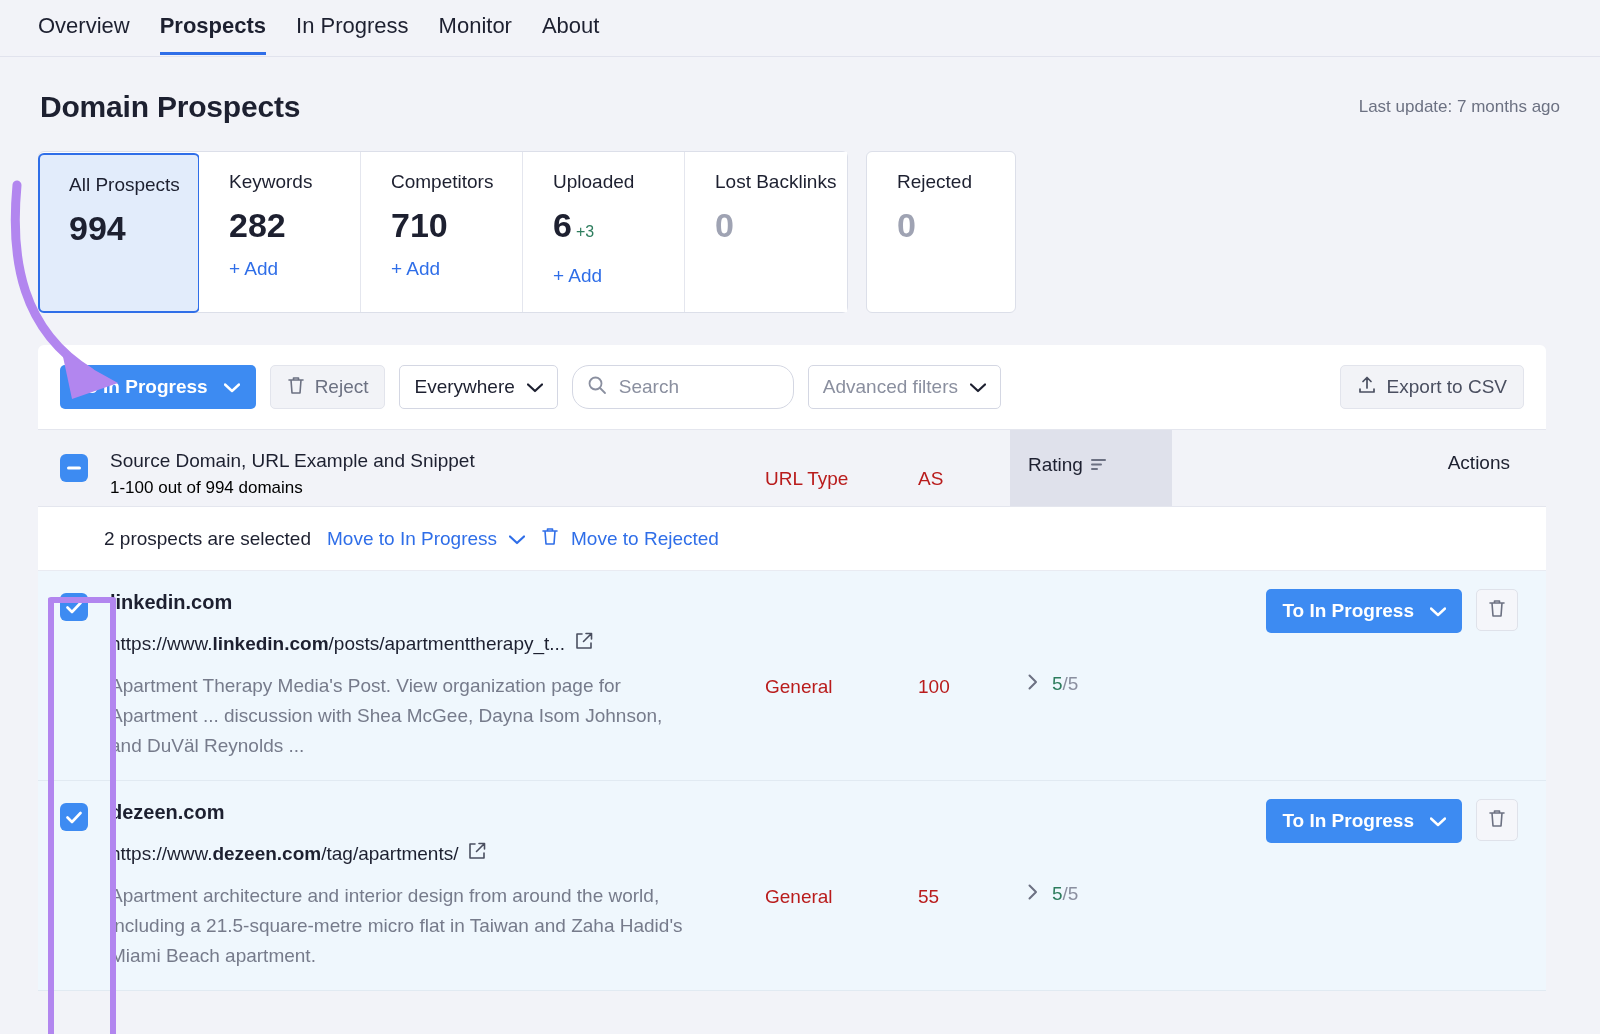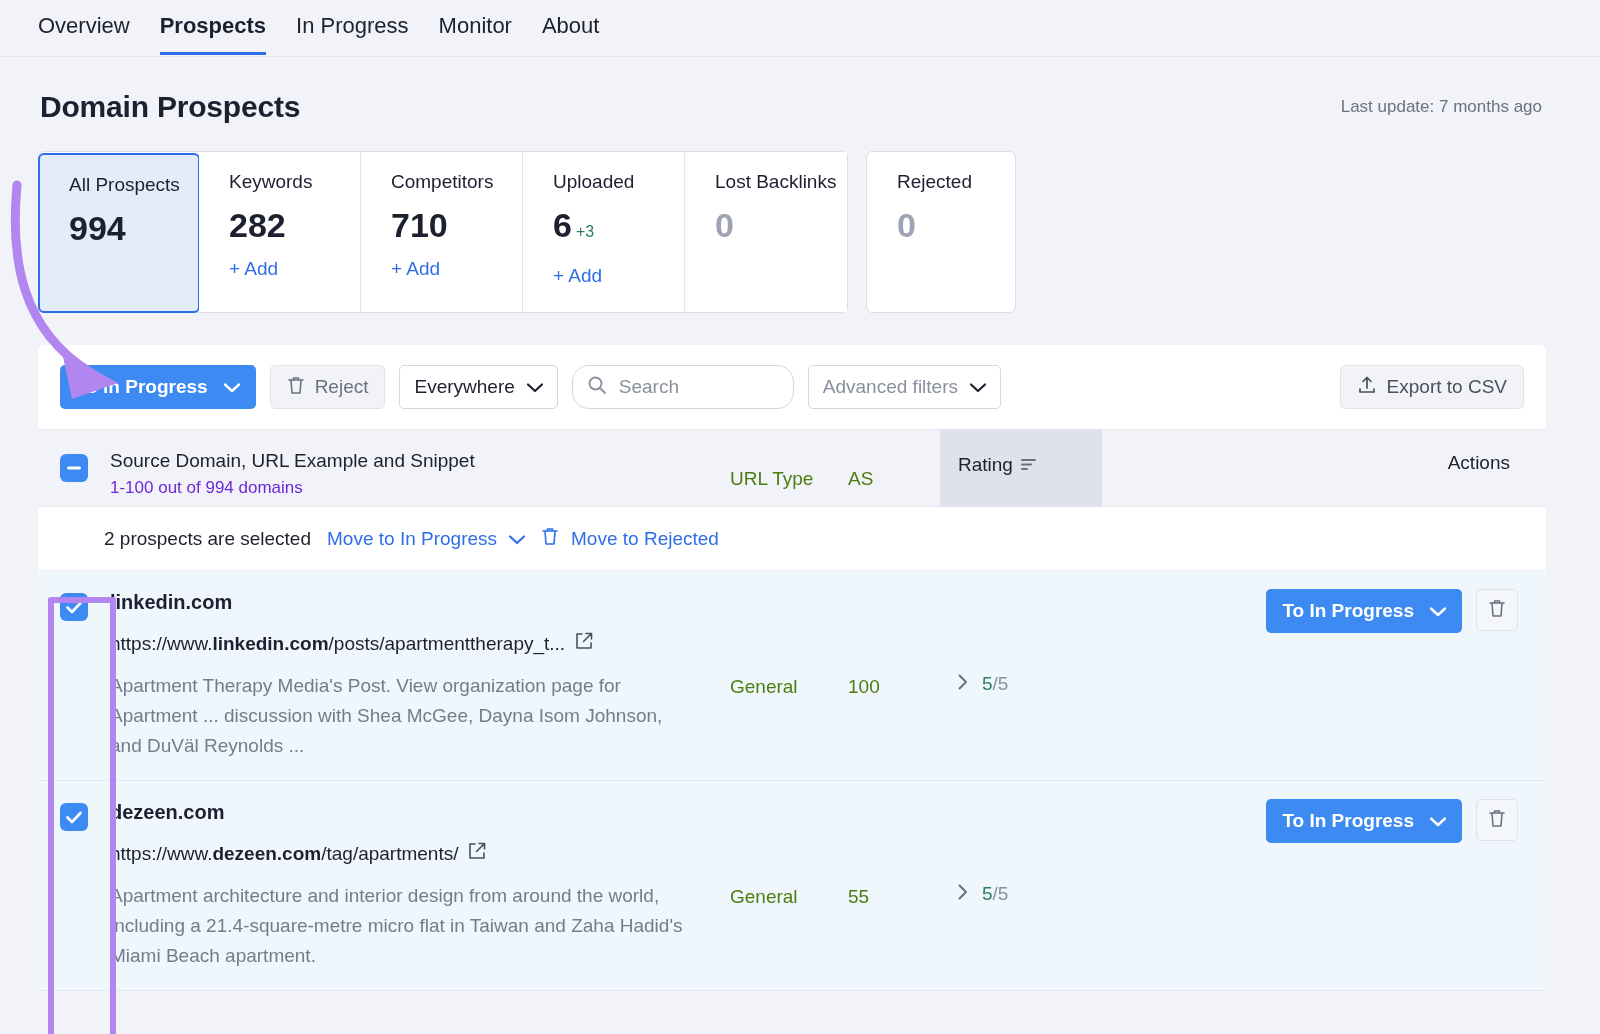--- a/index.html
+++ b/index.html
@@ -33,21 +33,21 @@
   .nav-tab.active {
     font-weight: bold;
     border-bottom-color: #2f6ee8;
   }
 
   
   .page-header {
     display: flex;
     align-items: center;
     justify-content: space-between;
-    padding: 22px 58px 0 40px;
+    padding: 22px 40px 0 40px;
     height: 78px;
   }
   .page-title { font-size: 30px; font-weight: bold; letter-spacing: -0.2px; }
   .header-right { display: flex; align-items: flex-start; }
   .last-update { font-size: 17px; color: #6c7182; }
   .update-btn {
     background: #3f9e80;
     color: #fff;
     font-size: 18px;
     font-weight: bold;
@@ -203,22 +203,22 @@
   .col-check  { width: 72px;  display: flex; align-items: center; justify-content: center; }
   .col-source { width: 620px; }
   .col-urltype{ width: 118px; }
   .col-as     { width: 92px;  }
   .col-rating { width: 162px; }
   .col-mid    { flex: 1; }
   .col-actions{ width: 160px; }
 
   .thead .col-source { padding-top: 18px; }
   .th-title { font-size: 19px; color: #1d2030; line-height: 26px; }
-  .th-sub   { font-size: 17px; color: #6d28d9; margin-top: 4px; }
-  .th-cell  { font-size: 19px; color: #4d7c0f; display: flex; align-items: center; padding-top: 22px; }
+  .th-sub   { font-size: 17px; color: #000000; margin-top: 4px; }
+  .th-cell  { font-size: 19px; color: #b91c1c; display: flex; align-items: center; padding-top: 22px; margin-left: 35px; }
   .thead .col-rating {
     background: #dfe1eb;
     display: flex; align-items: flex-start;
     padding: 22px 0 0 18px;
     gap: 8px;
   }
   .thead .col-actions { display: flex; align-items: flex-start; justify-content: flex-end; padding: 22px 36px 0 0; font-size: 19px; }
 
   .selbar {
     display: flex;
@@ -519,21 +519,21 @@
     <div class="col-source cell-source">
       <div class="dom-name">dezeen.com</div>
       <div class="dom-url">
         <span><span>https://www.</span><b>dezeen.com</b><span>/tag/apartments/</span></span>
         <span>
           <svg width="18" height="18" viewBox="0 0 18 18">
               <path d="M7 2H2v14h14v-5M11 1.5h5.5V7M16 2L8.5 9.5" stroke="#4a4f60" stroke-width="1.6" fill="none" stroke-linecap="round" stroke-linejoin="round"></path>
             </svg>
         </span>
       </div>
-      <div class="dom-snippet">Apartment architecture and interior design from around the world, including a 21.4-square-metre micro flat in Taiwan and Zaha Hadid's Miami Beach apartment.</div>
+      <div class="dom-snippet">Apartment architecture and interior design from around the world, including a 21.5-square-metre micro flat in Taiwan and Zaha Hadid's Miami Beach apartment.</div>
     </div>
     <div class="col-urltype th-cell">General</div>
     <div class="col-as th-cell">55</div>
     <div class="col-rating rating-cell">
       <span>
         <svg width="10" height="16" viewBox="0 0 10 16">
             <path d="M1.5 1.5 L8 8 L1.5 14.5" stroke="#6c7182" stroke-width="2" fill="none" stroke-linecap="round" stroke-linejoin="round"></path>
           </svg>
       </span>
       <span class="rating-val"><b>5</b><span>/5</span></span>

